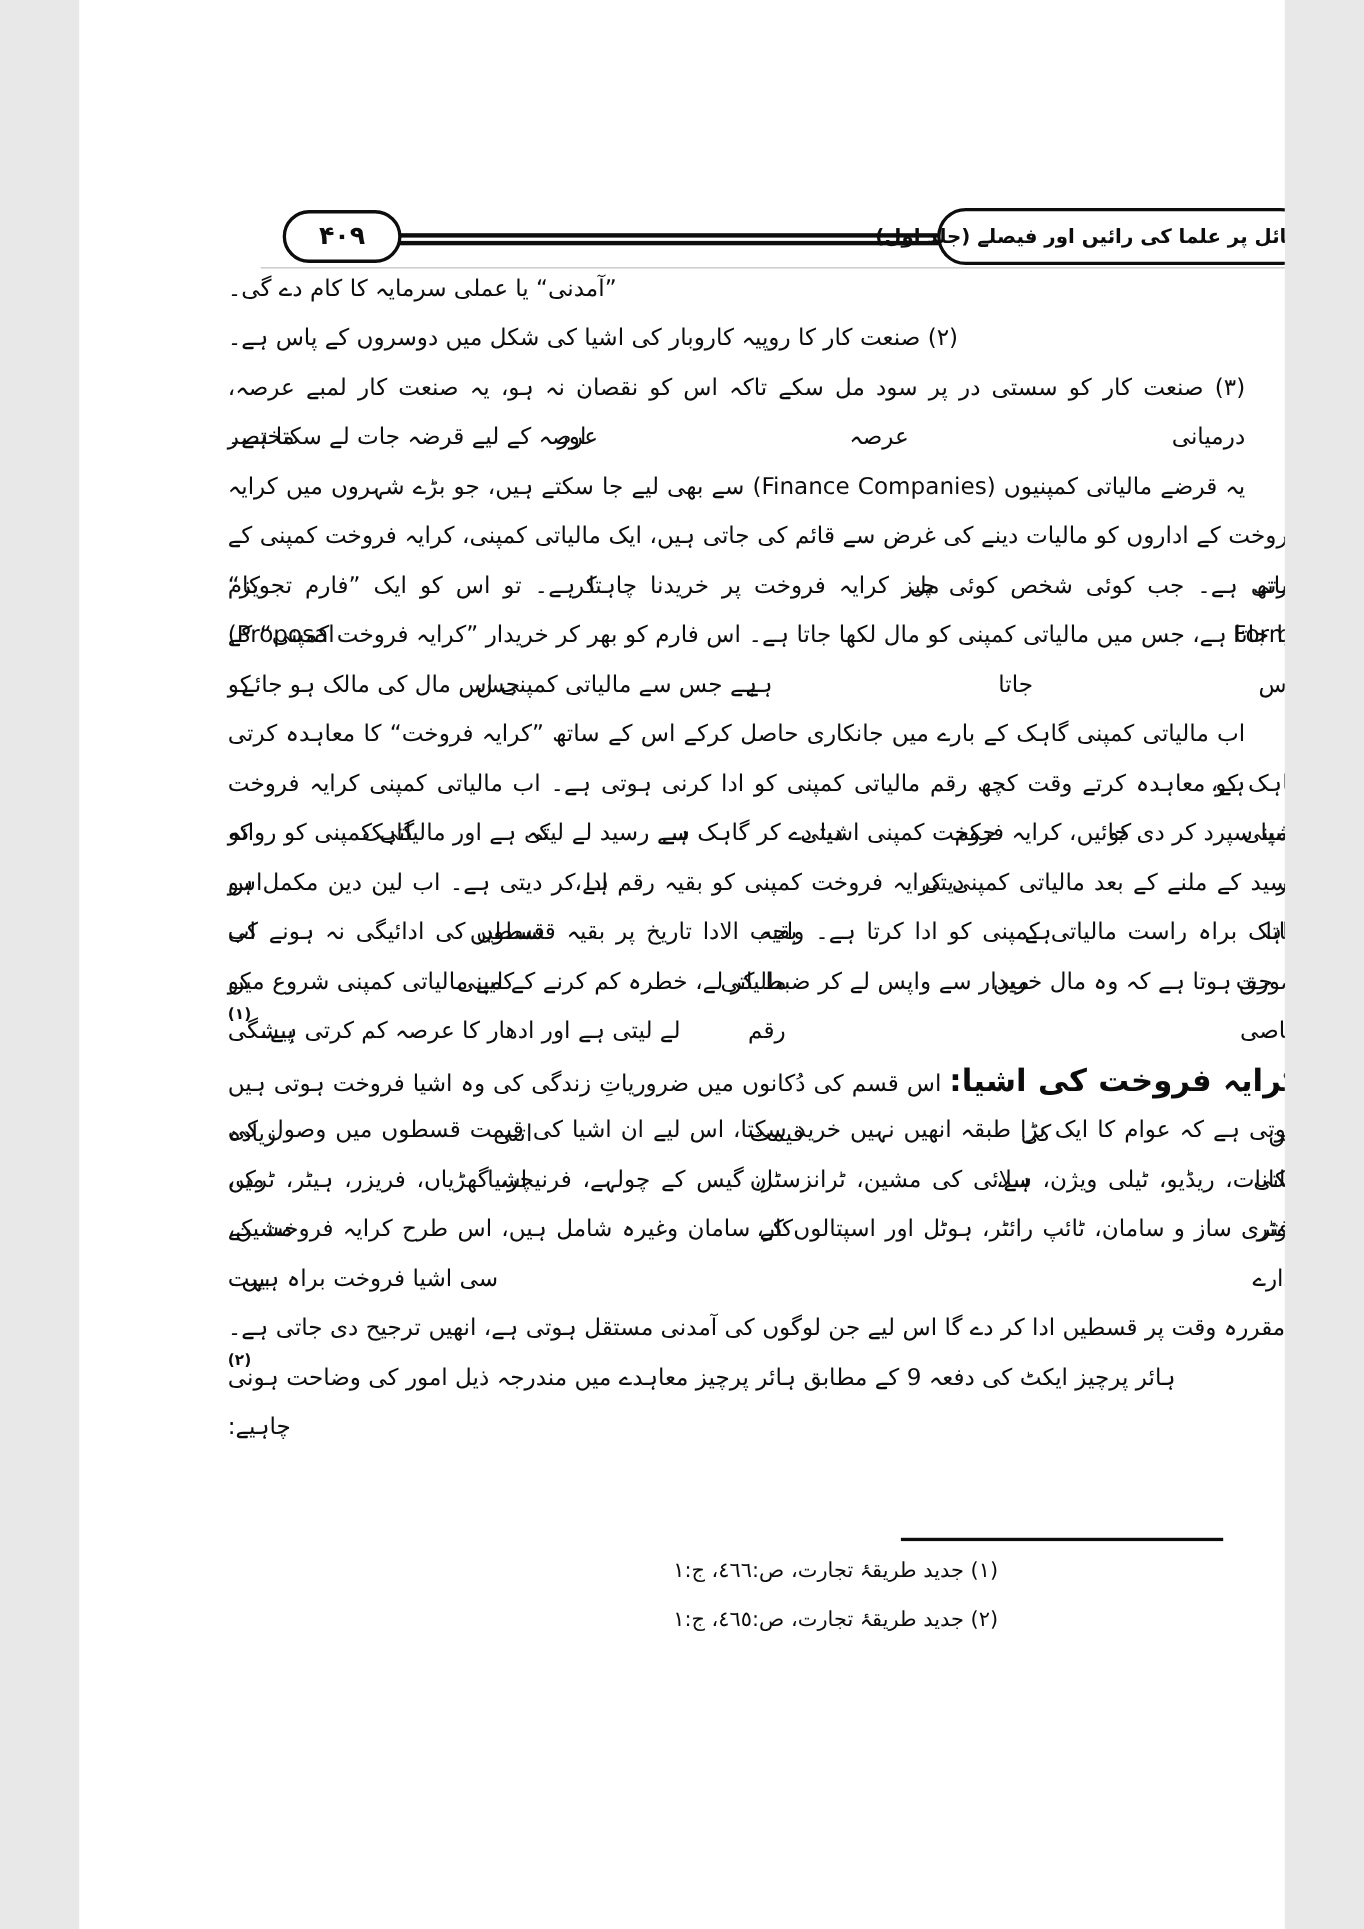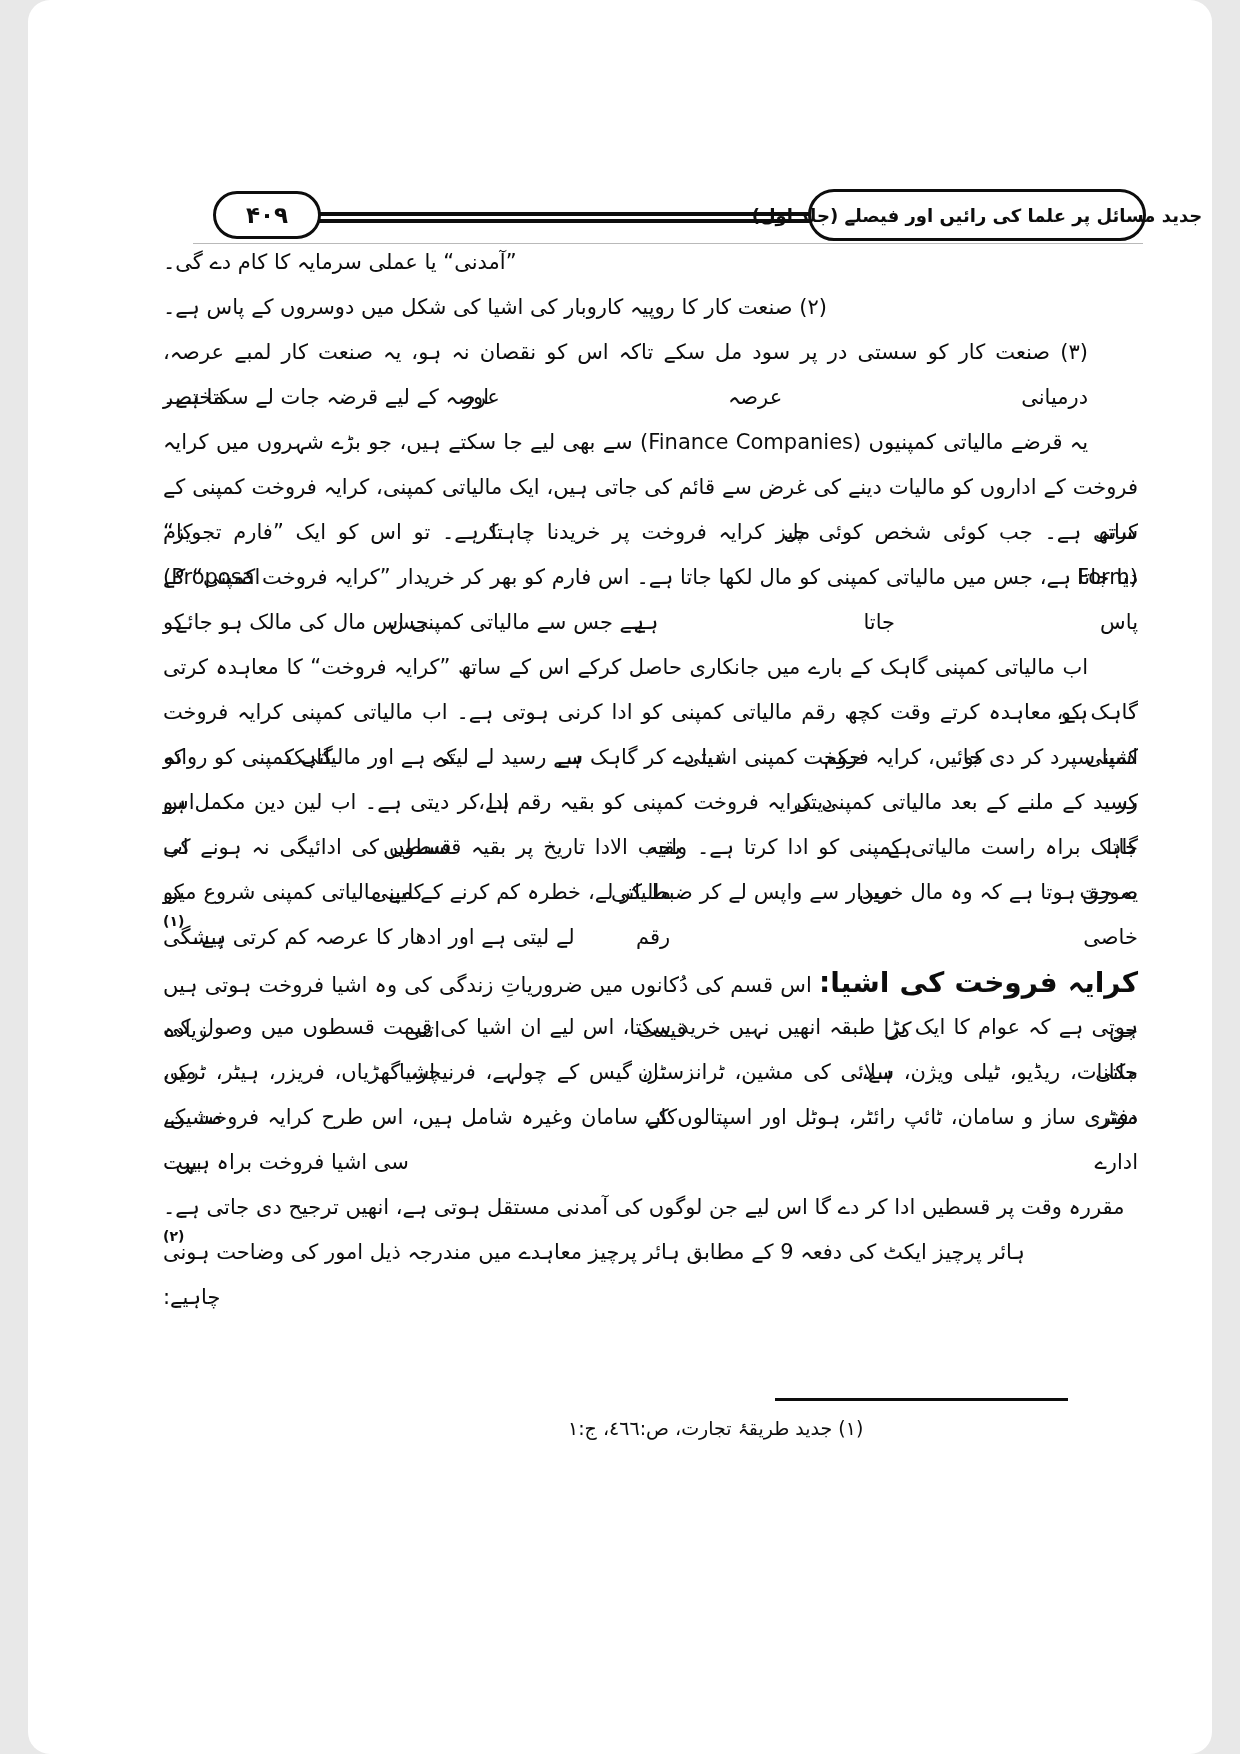--- a/index.html
+++ b/index.html
@@ -1,24 +1,23 @@
 <!DOCTYPE html>
 <html lang="ur" dir="rtl"><head>
 <meta charset="utf-8">
 <style>
   html,body{margin:0;padding:0;background:#e8e8e8;}
   .page{
     position:relative;
-    width:1184px;height:1754px;
+    width:1096px;height:1754px;
     margin:0 auto;
     background:#ffffff;
     font-family:"DejaVu Sans",sans-serif;
     color:#0d0d0d;
     overflow:hidden;
-    border-radius:22px;
   }
   
   .hdr-hairline{
     position:absolute;left:165px;top:243px;width:950px;height:1px;
     background:#b9b9b9;
   }
   .pagenum-capsule{
     position:absolute;left:185px;top:191px;width:108px;height:48px;
     border:3px solid #0d0d0d;border-radius:26px;
     display:flex;align-items:center;justify-content:center;
@@ -104,15 +103,16 @@
       <div class="tline full">مکانات، ریڈیو، ٹیلی ویژن، سلائی کی مشین، ٹرانزسٹر، گیس کے چولہے، فرنیچر، گھڑیاں، فریزر، ہیٹر، ٹرک، موٹر کار، مشین،</div>
       <div class="tline full">دفتری ساز و سامان، ٹائپ رائٹر، ہوٹل اور اسپتالوں کے سامان وغیرہ شامل ہیں، اس طرح کرایہ فروخت کے ادارے بہت</div>
       <div class="tline end">سی اشیا فروخت براہ ہیں۔</div>
       <div class="tline end">مقررہ وقت پر قسطیں ادا کر دے گا اس لیے جن لوگوں کی آمدنی مستقل ہوتی ہے، انھیں ترجیح دی جاتی ہے۔<sup> (۲)</sup></div>
       <div class="tline indent end">ہائر پرچیز ایکٹ کی دفعہ 9 کے مطابق ہائر پرچیز معاہدے میں مندرجہ ذیل امور کی وضاحت ہونی چاہیے:</div>
     </main>
 
   <div class="fn-rule"></div>
   <footer class="fn-block" id="fn-block">
       <div class="fn-line">(۱) جدید طریقۂ تجارت، ص:٤٦٦، ج:١</div>
+      <div class="fn-line">(۲) جدید طریقۂ تجارت، ص:٤٦٥، ج:١</div>
     </footer>
 
 </div>
 
 </body></html>

